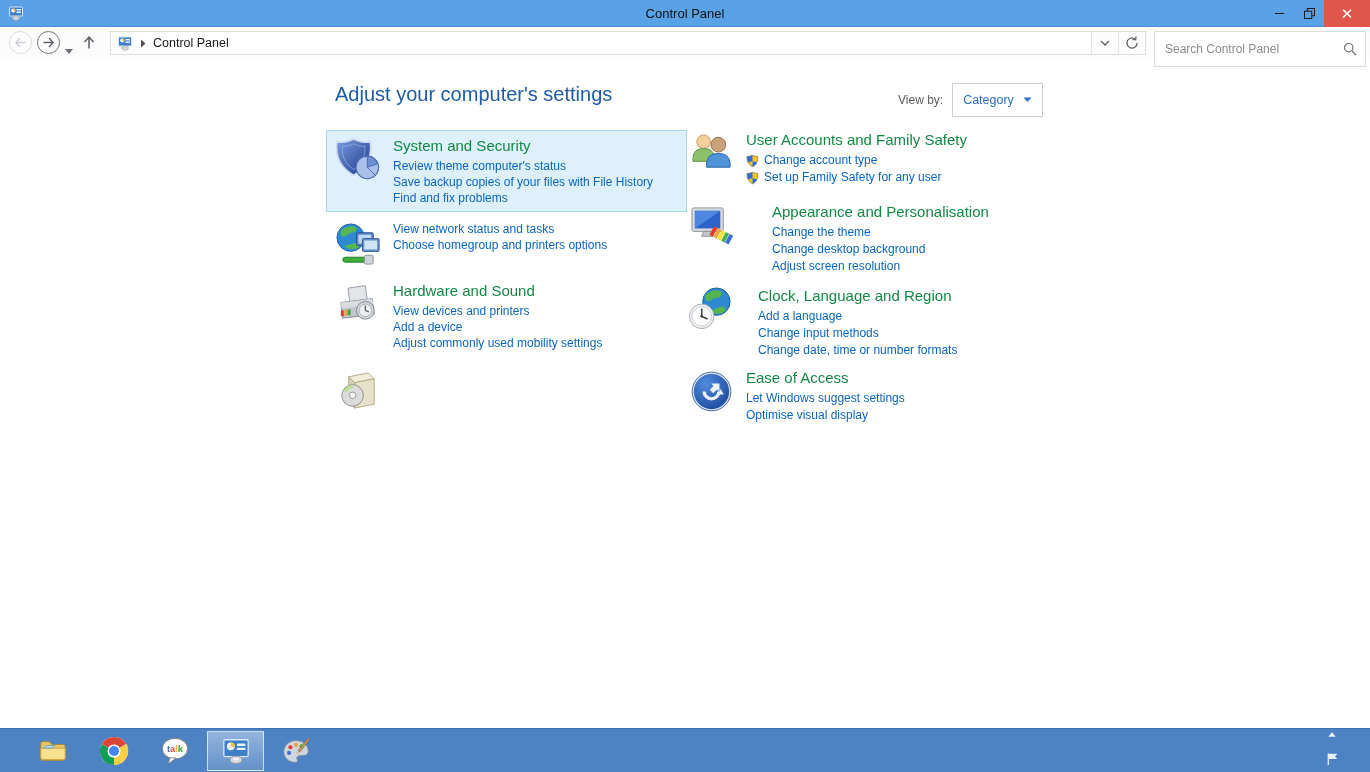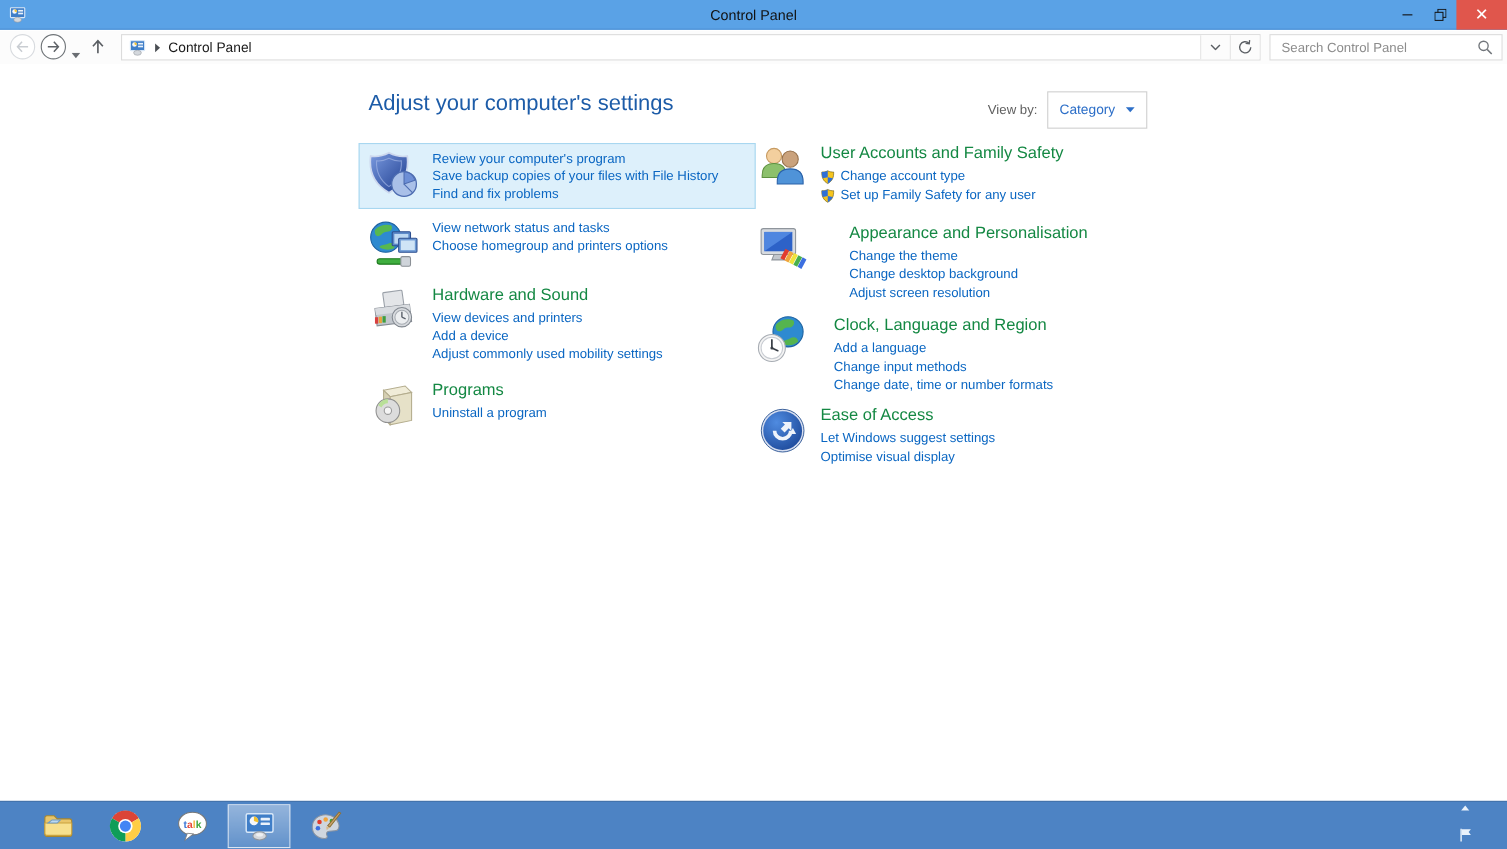--- a/index.html
+++ b/index.html
@@ -25,21 +25,21 @@
   
   .navbar { position:absolute; top:28px; left:0; right:0; height:30px; background:#fcfcfc; }
   .nav-circle { position:absolute; top:3px; width:23px; height:23px; border-radius:50%; border:1px solid; display:flex; align-items:center; justify-content:center; background:#fff; }
   .back-btn { left:9px; border-color:#d8dbdf; }
   .forward-btn { left:37px; border-color:#6f7478; }
   .nav-caret { position:absolute; left:65px; top:12px; }
   .nav-up { position:absolute; left:82px; top:7px; }
   .addressbar { position:absolute; left:110px; top:3px; width:1036px; height:24px; border:1px solid #dcdcdc; background:#fff; display:flex; align-items:stretch; }
   .crumb { flex:1; display:flex; align-items:center; gap:7px; padding-left:6px; font-size:12.5px; color:#1a1a1a; }
   .addr-btn { width:27px; border-left:1px solid #e6e6e6; display:flex; align-items:center; justify-content:center; background:#fcfcfc; }
-  .searchbox { position:absolute; left:1154px; top:3px; width:212px; height:24px; border:1px solid #dcdcdc; background:#fff; display:flex; align-items:center; padding:0 8px; }
+  .searchbox { position:absolute; left:1154px; top:3px; width:212px; height:36px; border:1px solid #dcdcdc; background:#fff; display:flex; align-items:center; padding:0 8px; }
   .searchbox input { flex:1; border:none; outline:none; font-size:12px; color:#444; font-family:"Liberation Sans", sans-serif; background:transparent; }
   .searchbox input::placeholder { color:#8c8c8c; opacity:1; }
 
   
   .page-heading { position:absolute; left:335px; top:83px; font-size:20px; color:var(--c-heading); }
   .viewby { position:absolute; left:898px; top:83px; display:flex; align-items:center; gap:9px; }
   .viewby-label { font-size:12px; color:#5f5f5f; }
   .viewby-btn { border:1px solid #cfcfcf; background:#fff; height:21px; padding:16px 10px; display:flex; align-items:center; gap:9px; font-size:12.5px; color:#2d6fc8; cursor:default; }
 
   .col { position:absolute; top:130px; }
@@ -175,22 +175,23 @@
               <stop offset="1" stop-color="#1b3a8c"></stop>
             </linearGradient>
           </defs>
           <path d="M19 3 C25 6 31 7 36 6 C37.5 18 35 31 19 40 C3 31 0.5 18 2 6 C7 7 13 6 19 3 Z" fill="url(#g-ss)" stroke="#cdd8ee" stroke-width="1.6"></path>
           <path d="M19 8 C23 10 27 10.8 30.5 10.4 C31 19 28.6 27.6 19 34.4 C9.4 27.6 7 19 7.5 10.4 C11 10.8 15 10 19 8 Z" fill="none" stroke="#9fb4e4" stroke-width="1" opacity=".7"></path>
           <circle cx="33" cy="32" r="11.5" fill="#a9c0e8" stroke="#4d6cb0" stroke-width="1.2"></circle>
           <path d="M33 32 L33 20.5 A11.5 11.5 0 0 1 43.2 28.4 Z" fill="#6d8fd6" stroke="#4d6cb0"></path>
           <path d="M33 32 L41 40.2" stroke="#4d6cb0" fill="none"></path>
         </svg></div>
       <div class="cat-text">
-        <a class="cat-link">
-          <span>Review your computer's program</span>
+        <a class="cat-title">System and Security</a>
+        <a class="cat-link">
+          <span>Review theme computer's status</span>
         </a>
         <a class="cat-link">
           <span>Save backup copies of your files with File History</span>
         </a>
         <a class="cat-link">
           <span>Find and fix problems</span>
         </a>
       </div>
     </div>
     <div class="cat cat-ni">
@@ -241,26 +242,20 @@
     </div>
     <div class="cat cat-pr">
       <div class="cat-icon"><svg width="47" height="47" viewBox="0 0 48 48">
           <path d="M14 10 L34 6 L40 12 L20 16 Z" fill="#f0ecd8" stroke="#b4ad8e"></path>
           <path d="M20 16 L40 12 L40 38 L20 42 Z" fill="#e6e1c8" stroke="#b4ad8e"></path>
           <path d="M14 10 L20 16 L20 42 L14 36 Z" fill="#d6d0b4" stroke="#b4ad8e"></path>
           <circle cx="18" cy="29" r="11" fill="#dcdcdc" stroke="#909090"></circle>
           <circle cx="18" cy="29" r="3.4" fill="#f5f5f5" stroke="#9a9a9a"></circle>
           <path d="M9 24 A11 11 0 0 1 18 18 L18 22 A7 7 0 0 0 12 26 Z" fill="#b9e098"></path>
         </svg></div>
-      <div class="cat-text">
-        <a class="cat-title">Programs</a>
-        <a class="cat-link">
-          <span>Uninstall a program</span>
-        </a>
-      </div>
     </div>
   </div>
 <div class="col col-right" id="col-right">
     <div class="cat cat-ua">
       <div class="cat-icon"><svg width="47" height="47" viewBox="0 0 48 48">
           <circle cx="16" cy="12" r="7" fill="#f3cf9e" stroke="#c79b62"></circle>
           <path d="M5 30 C5 22 9 19 16 19 C23 19 27 22 27 30 L27 32 L5 32 Z" fill="#8cc06c" stroke="#5e9140"></path>
           <circle cx="31" cy="15" r="7.5" fill="#caa27c" stroke="#96714c"></circle>
           <path d="M19 36 C19 27 23.5 24 31 24 C38.5 24 43 27 43 36 L43 38 L19 38 Z" fill="#4f93d8" stroke="#2b62a8"></path>
         </svg></div>

